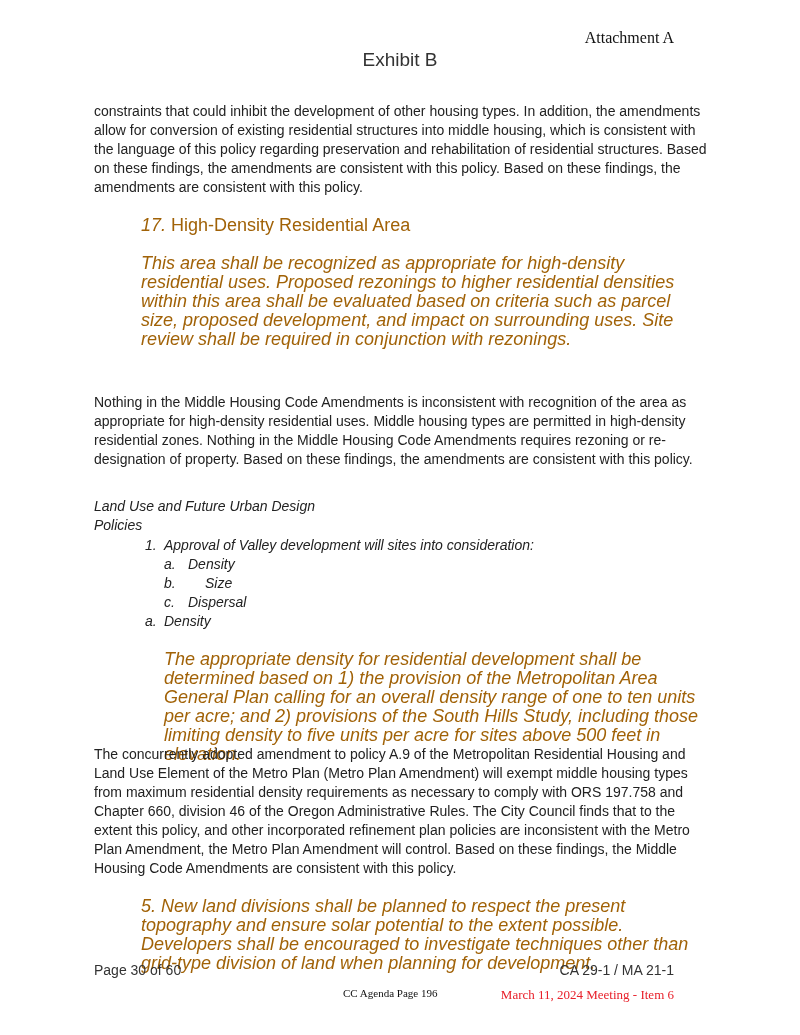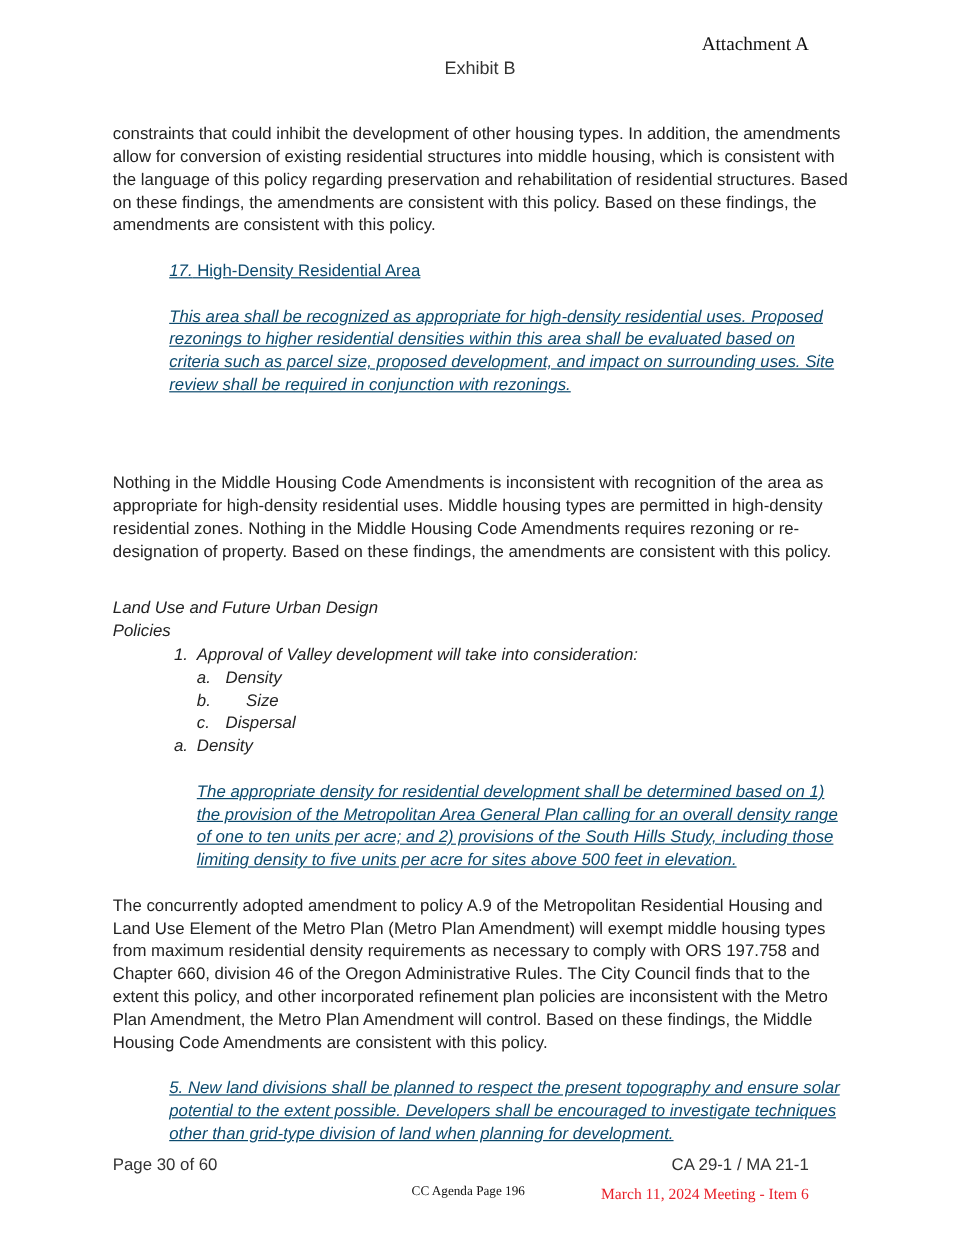--- a/index.html
+++ b/index.html
@@ -1,24 +1,24 @@
 <!DOCTYPE html>
 <html><head>
 <meta charset="utf-8">
 <style>
   html, body { margin: 0; padding: 0; background: #ffffff; }
   body { width: 800px; height: 1035px; position: relative; overflow: hidden; color: #1a1a1a; font-family: "Liberation Sans", sans-serif; }
   .page { position: absolute; left: 0; top: 0; width: 768px; height: 1035px; }
   .serif { font-family: "Liberation Serif", serif; }
   .attachment { position: absolute; right: 94px; top: 29px; font-size: 16px; color: #111; }
-  .exhibit { position: absolute; left: 0; width: 800px; text-align: center; top: 49px; font-size: 15px; color: #333; }
+  .exhibit { position: absolute; left: 0; width: 800px; text-align: center; top: 49px; font-size: 19px; color: #333; }
   .body-text { position: absolute; left: 94px; width: 614px; font-size: 14px; line-height: 19px; color: #222; }
   .p { margin: 0; }
   .it { font-style: italic; }
-  .indent1 { position: absolute; left: 141px; width: 570px; font-size: 14px; line-height: 19px; color: #0c4a6e; text-decoration: underline; }
+  .indent1 { position: absolute; left: 141px; width: 570px; font-size: 18px; line-height: 19px; color: #a16207; }
   .heading { position: absolute; left: 94px; font-size: 14px; font-weight: bold; color: #000; letter-spacing: -0.3px; }
   .list-row { position: absolute; font-size: 14px; font-style: italic; color: #222; line-height: 19px; }
   .footer-left { position: absolute; left: 94px; top: 962px; font-size: 14px; color: #333; }
   .footer-right { position: absolute; right: 94px; top: 962px; font-size: 14px; color: #333; }
   .agenda { position: absolute; left: 343px; top: 987px; font-size: 11px; color: #111; }
   .meeting { position: absolute; right: 94px; top: 987px; font-size: 13px; color: #e8202a; }
 </style>
 </head>
 <body>
 
@@ -39,21 +39,21 @@
 
   <div class="body-text" style="top:349px;margin-top:44px;">
     <p class="p">Nothing in the Middle Housing Code Amendments is inconsistent with recognition of the area as appropriate for high-density residential uses. Middle housing types are permitted in high-density residential zones. Nothing in the Middle Housing Code Amendments requires rezoning or re-designation of property.  Based on these findings, the amendments are consistent with this policy.</p>
   </div>
 
 
   <div class="list-row" style="left:94px; top:497px;">Land Use and Future Urban Design</div>
   <div class="list-row" style="left:94px; top:516px;">Policies</div>
 
   <div class="list-row" style="left:145px; top:536px;">1.</div>
-  <div class="list-row" style="left:164px; top:536px;">Approval of Valley development will take into consideration:</div>
+  <div class="list-row" style="left:164px; top:536px;">Approval of Valley development will sites into consideration:</div>
 
   <div class="list-row" style="left:164px; top:555px;">a.</div>
   <div class="list-row" style="left:188px; top:555px;">Density</div>
   <div class="list-row" style="left:164px; top:574px;">b.</div>
   <div class="list-row" style="left:188px; top:574px;margin-left:17px;">Size</div>
   <div class="list-row" style="left:164px; top:593px;">c.</div>
   <div class="list-row" style="left:188px; top:593px;">Dispersal</div>
 
   <div class="list-row" style="left:145px; top:612px;">a.</div>
   <div class="list-row" style="left:164px; top:612px;">Density</div>

